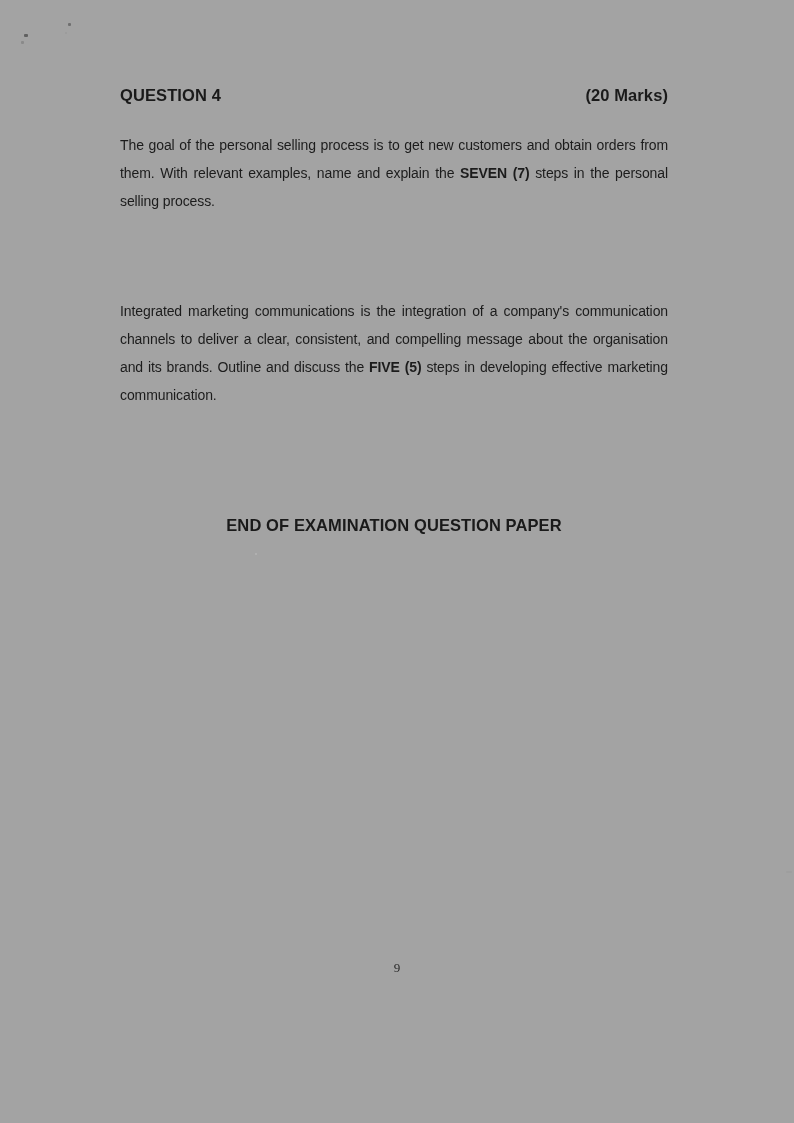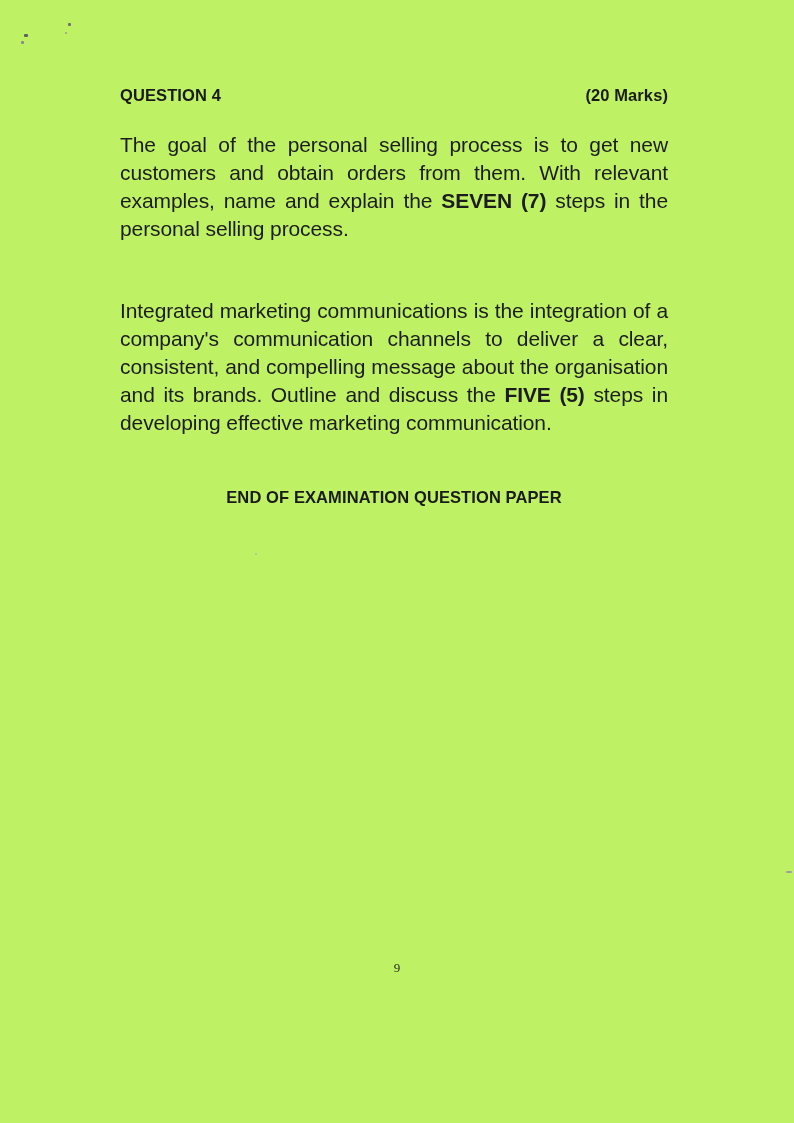--- a/index.html
+++ b/index.html
@@ -5,54 +5,55 @@
   html, body {
     margin: 0;
     padding: 0;
     background: #e8e8e8;
   }
   .page {
     position: relative;
     width: 794px;
     height: 1123px;
     margin: 0 auto;
-    background: #bef264;
+    background: #a3a3a3;
     font-family: "Liberation Sans", sans-serif;
     color: #1a1a1a;
     overflow: hidden;
   }
   .abs { position: absolute; }
   .q-header {
     left: 120px;
     width: 548px;
     display: flex;
     justify-content: space-between;
     align-items: baseline;
     font-size: 16.5px;
     font-weight: 700;
     letter-spacing: 0.1px;
   }
   .q-body {
     left: 120px;
     width: 548px;
-    font-size: 21px;
+    font-size: 14px;
     line-height: 28px;
     letter-spacing: -0.1px;
     text-align: justify;
     text-align-last: left;
     color: #1c1c1c;
   }
   .q-body strong { font-weight: 700; }
   .end-note {
     left: 120px;
     width: 548px;
     text-align: center;
     font-size: 16.5px;
     font-weight: 700;
     letter-spacing: 0.1px;
+    margin-top: 28px;
   }
   .page-number {
     left: 0;
     width: 794px;
     text-align: center;
     font-family: "Liberation Serif", serif;
     font-size: 13px;
     color: #2a2a2a;
   }
   .artifact {

